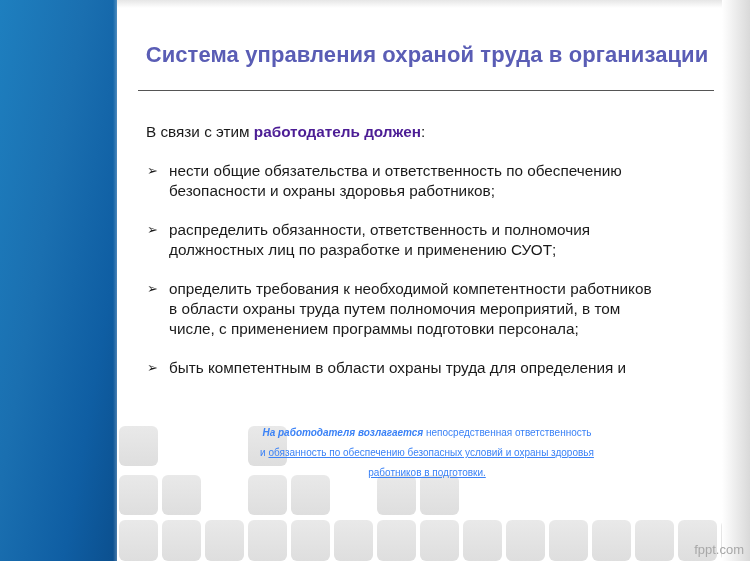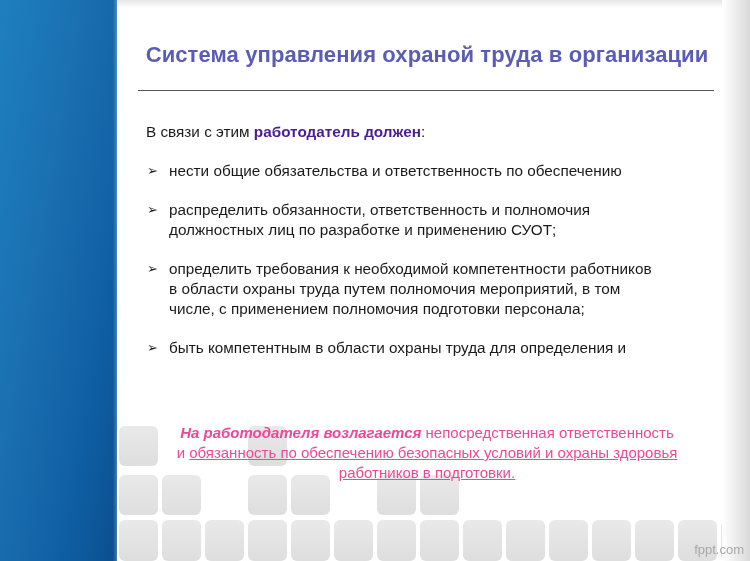--- a/index.html
+++ b/index.html
@@ -38,21 +38,21 @@
 
   .content { position: absolute; left: 146px; top: 122px; width: 570px; color: #1a1a1a; font-size: 15.3px; line-height: 20px; }
   .intro { margin-bottom: 19px; }
   .red-bold { color: #4c1d95; font-weight: bold; }
 
   .bullet { position: relative; padding-left: 23px; margin-bottom: 19px; }
   .bullet .arrow { position: absolute; left: 1px; top: 0; font-size: 13px; color: #1a1a1a; }
 
   .conclusion {
     position: absolute; left: 140px; top: 423px; width: 574px; text-align: center;
-    font-size: 15px; line-height: 20px; color: #ec4899;
+    font-size: 10px; line-height: 20px; color: #3b82f6;
   }
   .conclusion .em { font-weight: bold; font-style: italic; }
   .conclusion .ul { text-decoration: underline; }
 
   .watermark {
     position: absolute; right: 6px; bottom: 4px; font-size: 13px; color: #a8a8a8;
   }
 </style>
 </head>
 <body>
@@ -94,33 +94,34 @@
 <div class="title-rule"></div>
 
 <div class="content">
   <p class="intro">
     <span>В связи с этим </span><span class="red-bold">работодатель должен</span><span>:</span>
   </p>
 
   <div class="bullet">
     <span class="arrow">➢</span>
     <div>нести общие обязательства и ответственность по обеспечению</div>
+    <div>безопасности и охраны здоровья работников;</div>
   </div>
 
   <div class="bullet">
     <span class="arrow">➢</span>
     <div>распределить обязанности, ответственность и полномочия</div>
     <div>должностных лиц по разработке и применению СУОТ;</div>
   </div>
 
   <div class="bullet">
     <span class="arrow">➢</span>
     <div>определить требования к необходимой компетентности работников</div>
     <div>в области охраны труда путем полномочия мероприятий, в том</div>
-    <div>числе, с применением полномочия подготовки персонала;</div>
+    <div>числе, с применением программы подготовки персонала;</div>
   </div>
 
   <div class="bullet">
     <span class="arrow">➢</span>
     <div>быть компетентным в области охраны труда для определения и</div>
   </div>
 </div>
 
 <div class="conclusion">
   <div>

